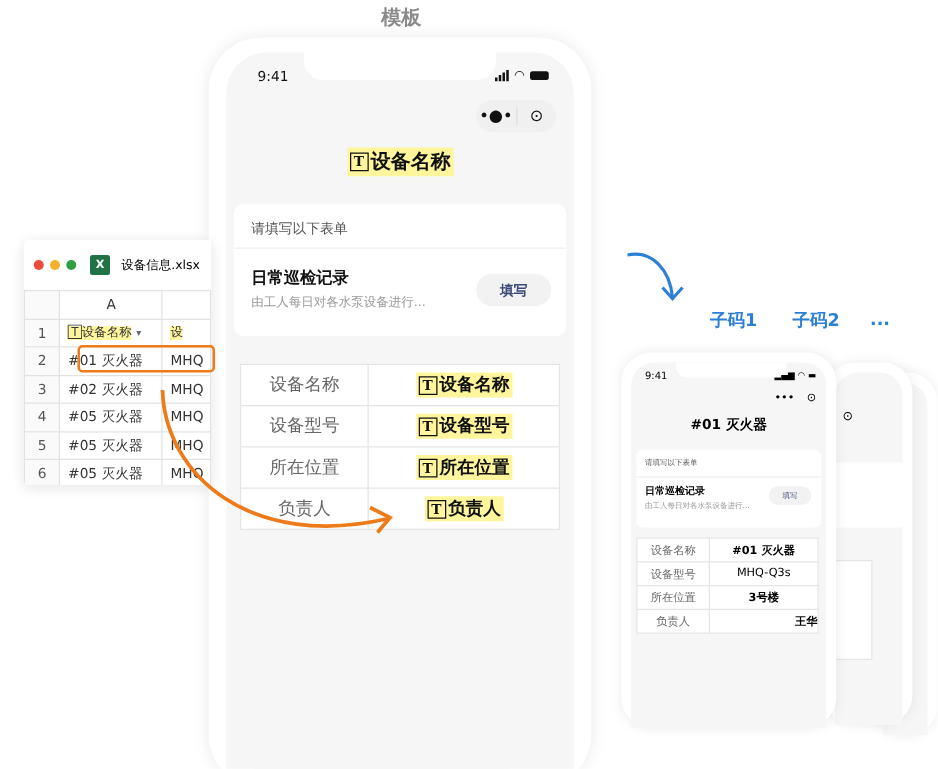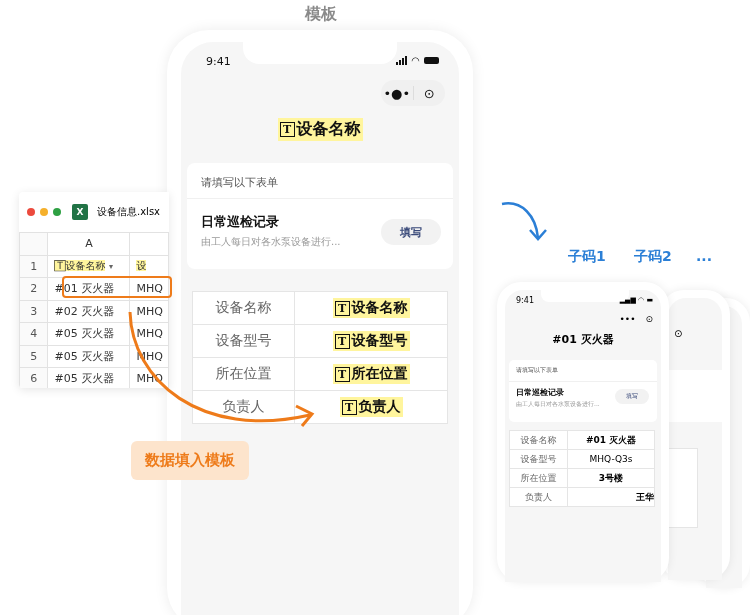--- a/index.html
+++ b/index.html
@@ -230,14 +230,13 @@
           </tr>
     </tbody>
       </table>
   </div>
   <div class="highlight-row"></div>
 
   <svg style="position:absolute;left:120px;top:300px;" width="210" height="140">
     <path d="M10 12 C 12 80, 80 140, 190 115" stroke="#ee7b1a" stroke-width="3" fill="none"></path>
     <path d="M176 106 L192 114 L182 126" stroke="#ee7b1a" stroke-width="3" fill="none"></path>
   </svg>
-  <div class="orange-label">数据填入模板</div>
 </div>
 
 </body></html>

